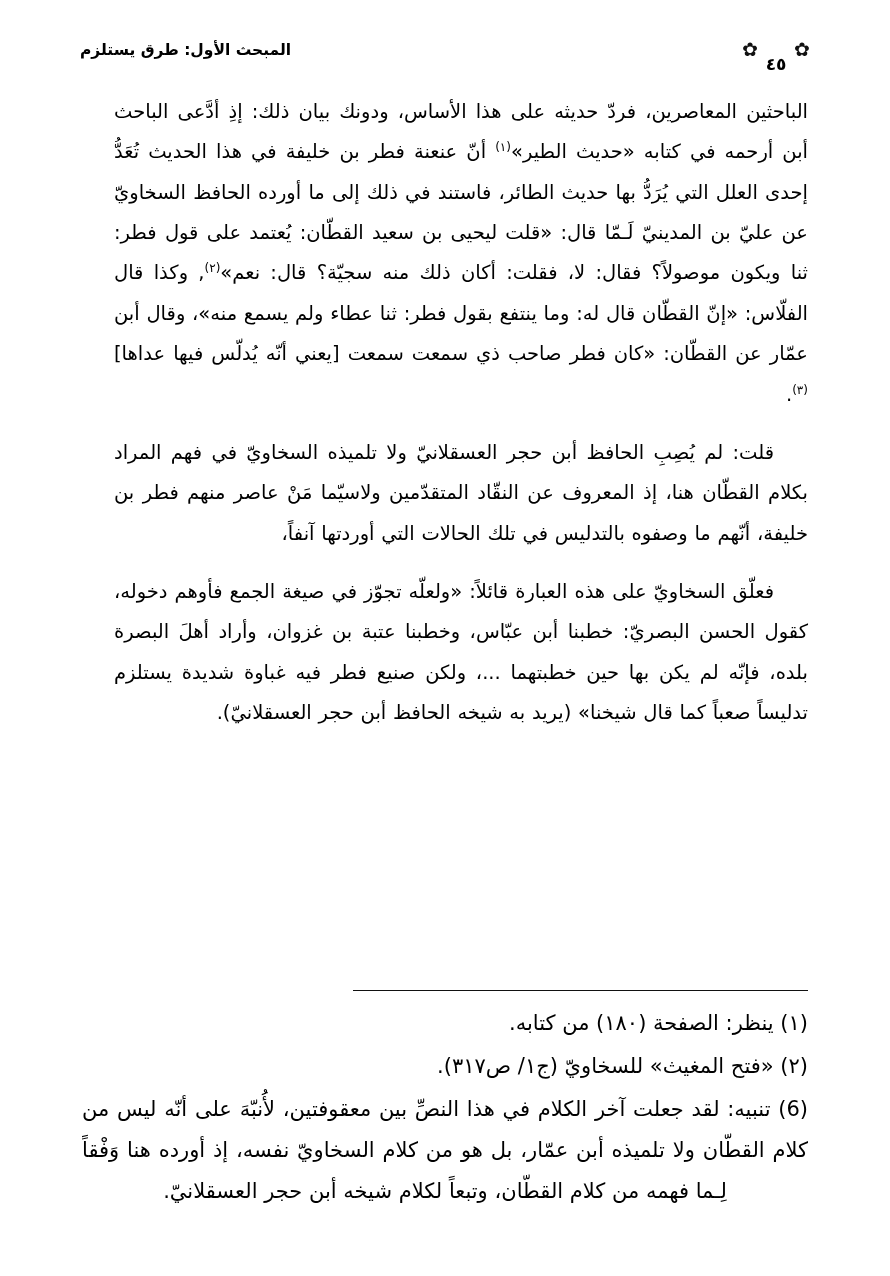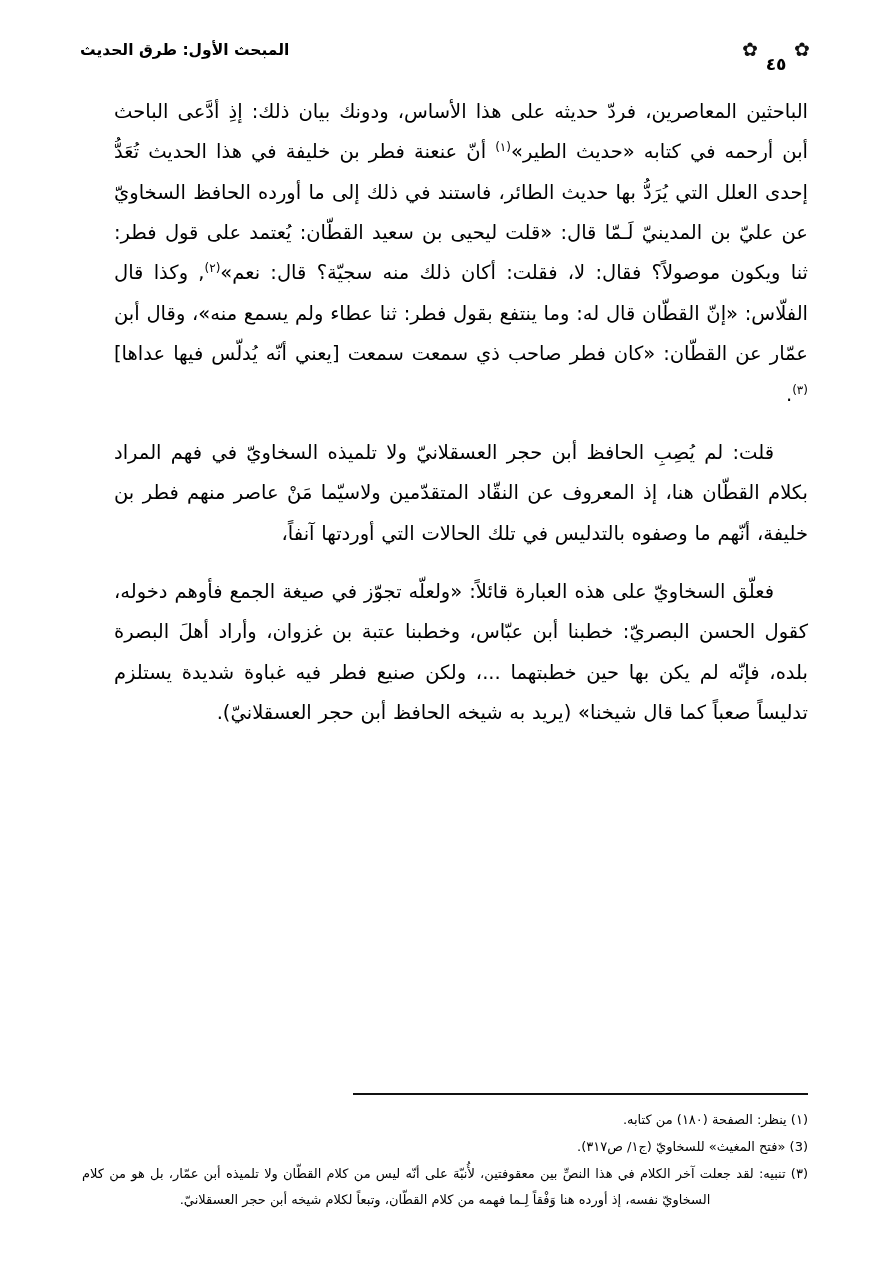--- a/index.html
+++ b/index.html
@@ -94,21 +94,21 @@
     bottom: 62px;
     direction: rtl;
   }
   .fn-rule {
     width: 455px;
     height: 1.6px;
     background: #111;
     margin: 0 0 12px auto;
   }
   .fn-list {
-    font-size: 13px;
+    font-size: 21px;
     line-height: 1.95;
     text-align: justify;
     text-align-last: right;
   }
   .fn-item {
     margin: 0 0 2px 0;
   }
   .fn-item.center-ish {
     text-align: center;
   }
@@ -121,35 +121,35 @@
 <body>
 
 <div class="page">
 
   <div class="header">
     <div class="page-number-wrap">
       <span class="orn">✿</span>
       <span class="page-number">٤٥</span>
       <span class="orn left">✿</span>
     </div>
-    <div class="header-title">المبحث الأول: طرق الحديث</div>
+    <div class="header-title">المبحث الأول: طرق يستلزم</div>
   </div>
 
   <div class="content">
 
     <p class="para noindent"><span>الباحثين المعاصرين، فردّ حديثه على هذا الأساس، ودونك بيان ذلك: إذِ أدَّعى الباحث أبن أرحمه في كتابه «حديث الطير»</span><sup class="fn">(١)</sup><span> أنّ عنعنة فطر بن خليفة في هذا الحديث تُعَدُّ إحدى العلل التي يُرَدُّ بها حديث الطائر، فاستند في ذلك إلى ما أورده الحافظ السخاويّ عن عليّ بن المدينيّ لَـمّا قال: «قلت ليحيى بن سعيد القطّان: يُعتمد على قول فطر: ثنا ويكون موصولاً؟ فقال: لا، فقلت: أكان ذلك منه سجيّة؟ قال: نعم»</span><sup class="fn">(٢)</sup><span>, وكذا قال الفلّاس: «إنّ القطّان قال له: وما ينتفع بقول فطر: ثنا عطاء ولم يسمع منه»، وقال أبن عمّار عن القطّان: «كان فطر صاحب ذي سمعت سمعت [يعني أنّه يُدلّس فيها عداها]</span><sup class="fn">(٣)</sup><span>.</span></p>
 
     <p class="para">قلت: لم يُصِبِ الحافظ أبن حجر العسقلانيّ ولا تلميذه السخاويّ في فهم المراد بكلام القطّان هنا، إذ المعروف عن النقّاد المتقدّمين ولاسيّما مَنْ عاصر منهم فطر بن خليفة، أنّهم ما وصفوه بالتدليس في تلك الحالات التي أوردتها آنفاً،</p>
 
     <p class="para">فعلّق السخاويّ على هذه العبارة قائلاً: «ولعلّه تجوّز في صيغة الجمع فأوهم دخوله، كقول الحسن البصريّ: خطبنا أبن عبّاس، وخطبنا عتبة بن غزوان، وأراد أهلَ البصرة بلده، فإنّه لم يكن بها حين خطبتهما ...، ولكن صنيع فطر فيه غباوة شديدة يستلزم تدليساً صعباً كما قال شيخنا» (يريد به شيخه الحافظ أبن حجر العسقلانيّ).</p>
 
   </div>
 
   <div class="footnotes">
     <div class="fn-rule"></div>
     <div class="fn-list">
       <div class="fn-item center-ish">(١) ينظر: الصفحة (١٨٠) من كتابه.</div>
-      <div class="fn-item center-ish">(3) «فتح المغيث» للسخاويّ (ج١/ ص٣١٧).</div>
-      <div class="fn-item block">(٣) تنبيه: لقد جعلت آخر الكلام في هذا النصِّ بين معقوفتين، لأُنبّهَ على أنّه ليس من كلام القطّان ولا تلميذه أبن عمّار، بل هو من كلام السخاويّ نفسه، إذ أورده هنا وَفْقاً لِـما فهمه من كلام القطّان، وتبعاً لكلام شيخه أبن حجر العسقلانيّ.</div>
+      <div class="fn-item center-ish">(٢) «فتح المغيث» للسخاويّ (ج١/ ص٣١٧).</div>
+      <div class="fn-item block">(6) تنبيه: لقد جعلت آخر الكلام في هذا النصِّ بين معقوفتين، لأُنبّهَ على أنّه ليس من كلام القطّان ولا تلميذه أبن عمّار، بل هو من كلام السخاويّ نفسه، إذ أورده هنا وَفْقاً لِـما فهمه من كلام القطّان، وتبعاً لكلام شيخه أبن حجر العسقلانيّ.</div>
     </div>
   </div>
 
 </div>
 
 </body></html>

